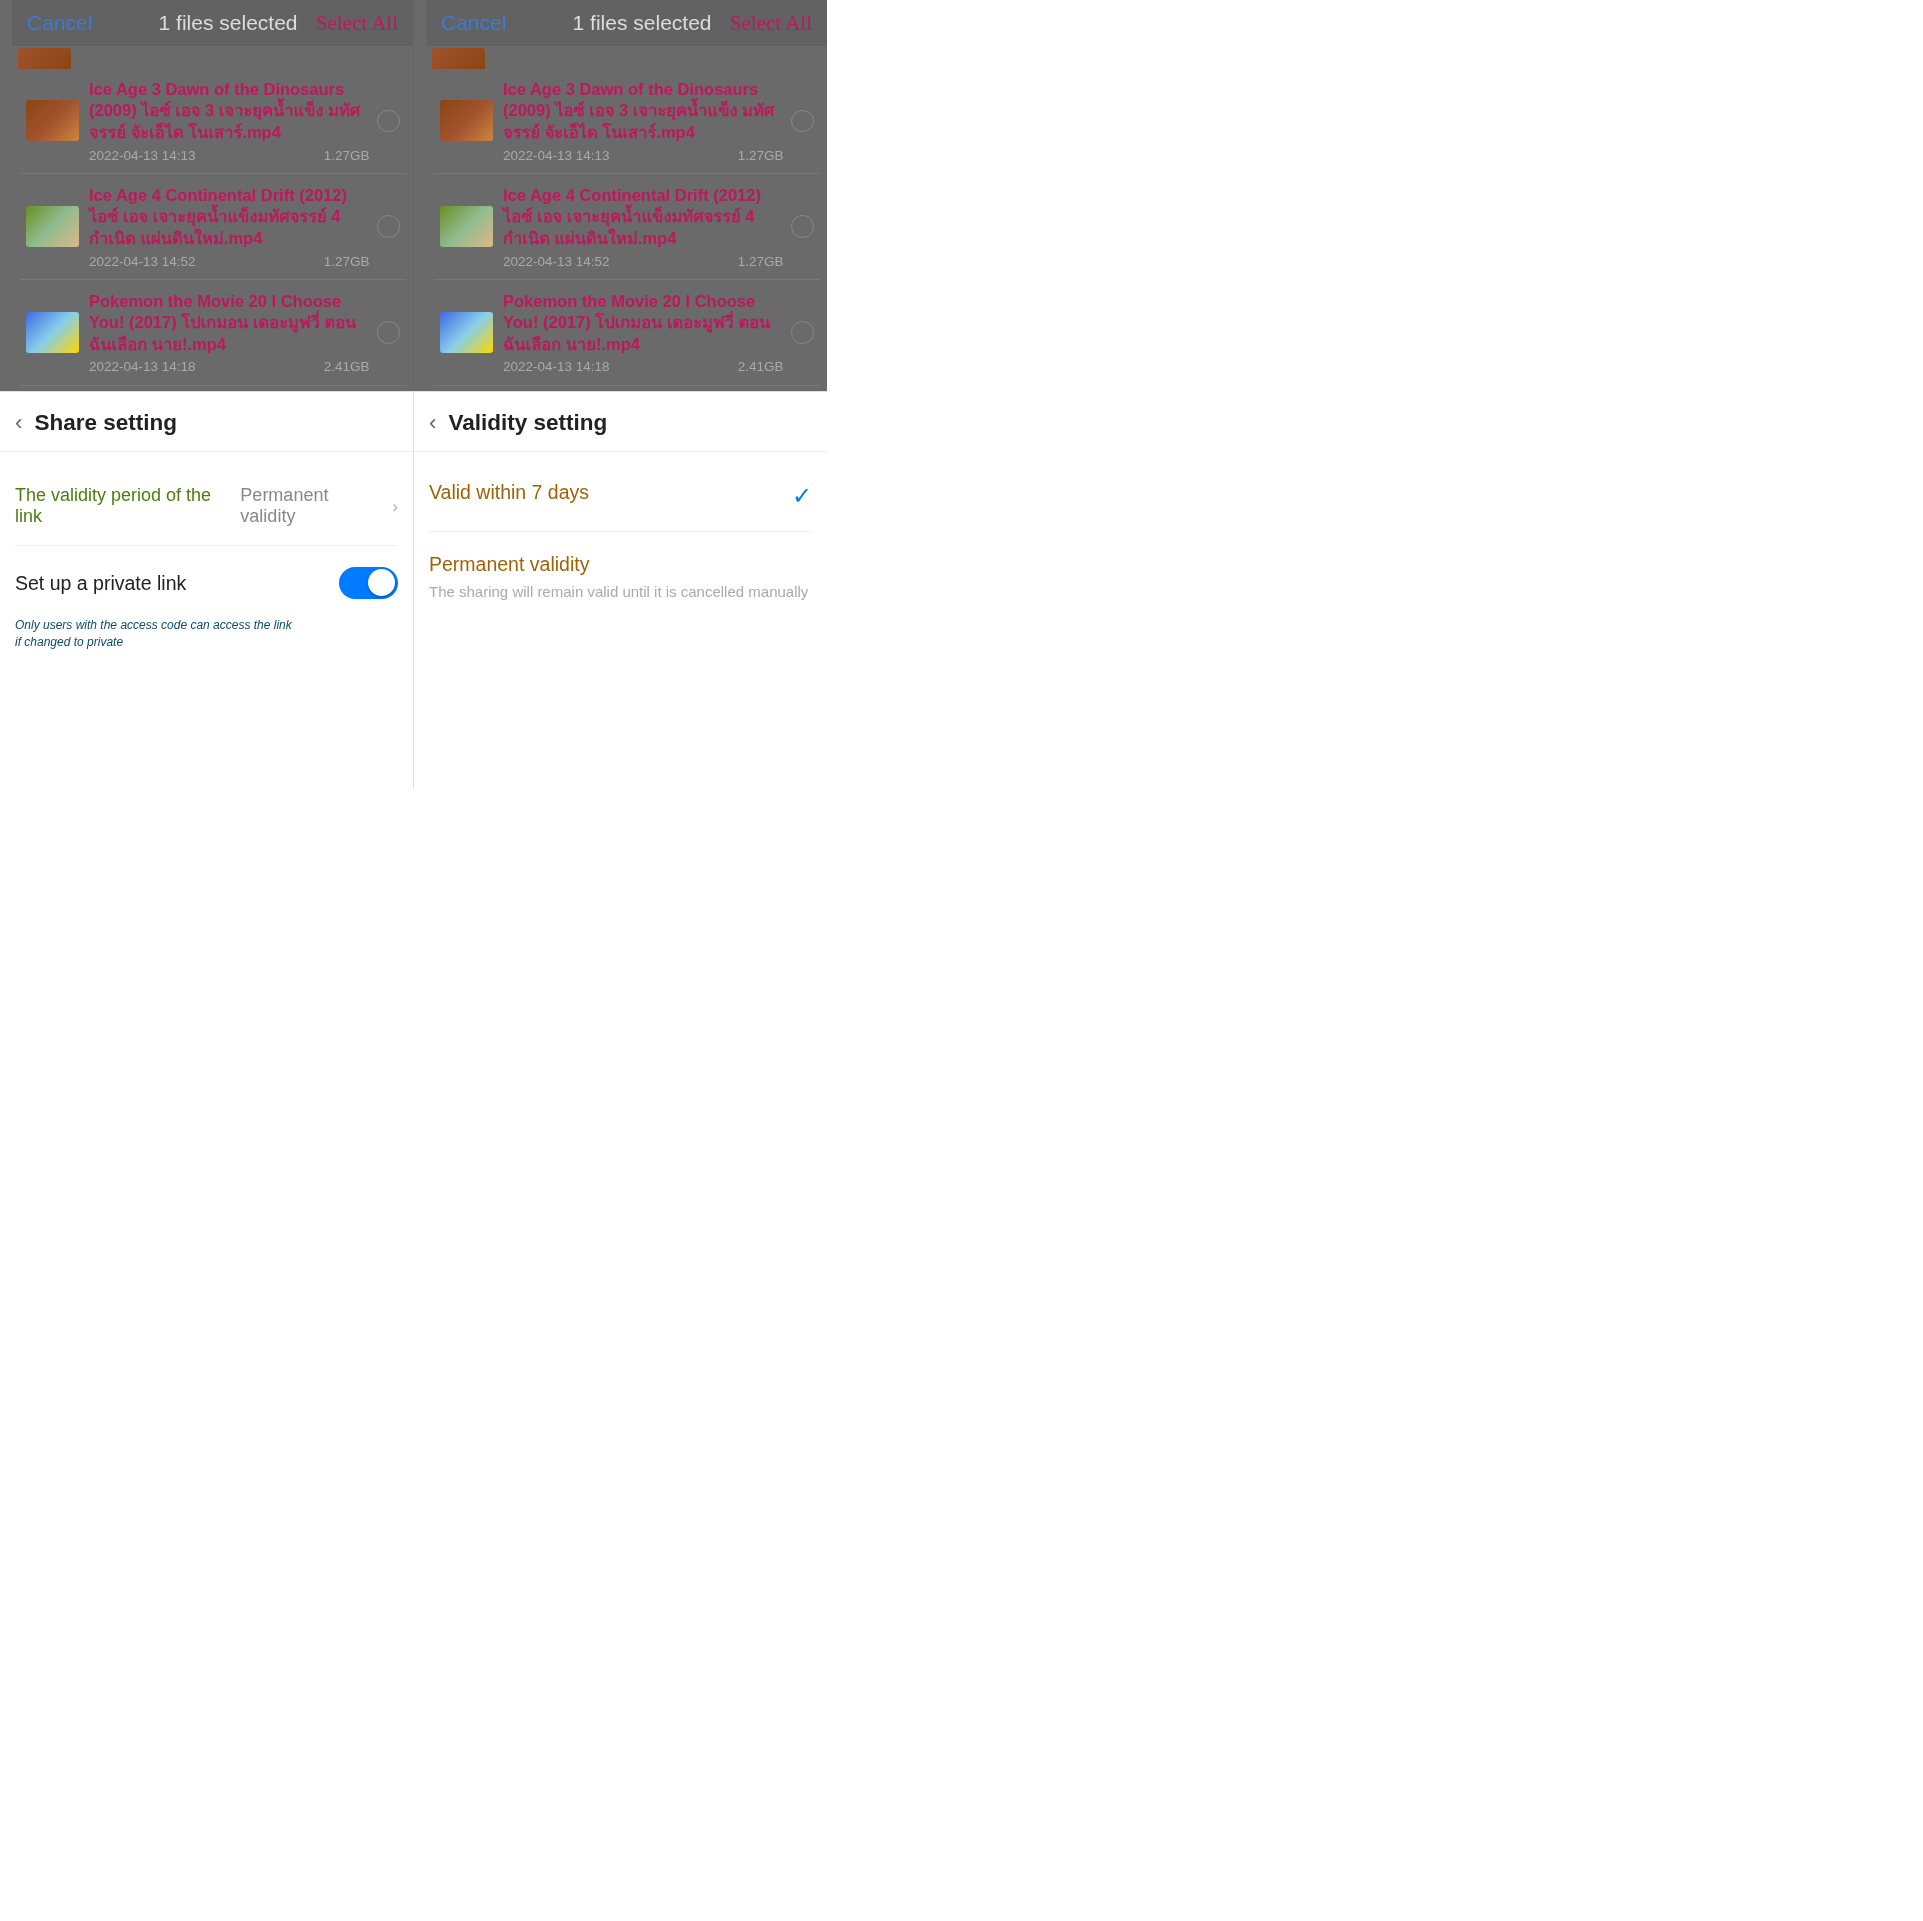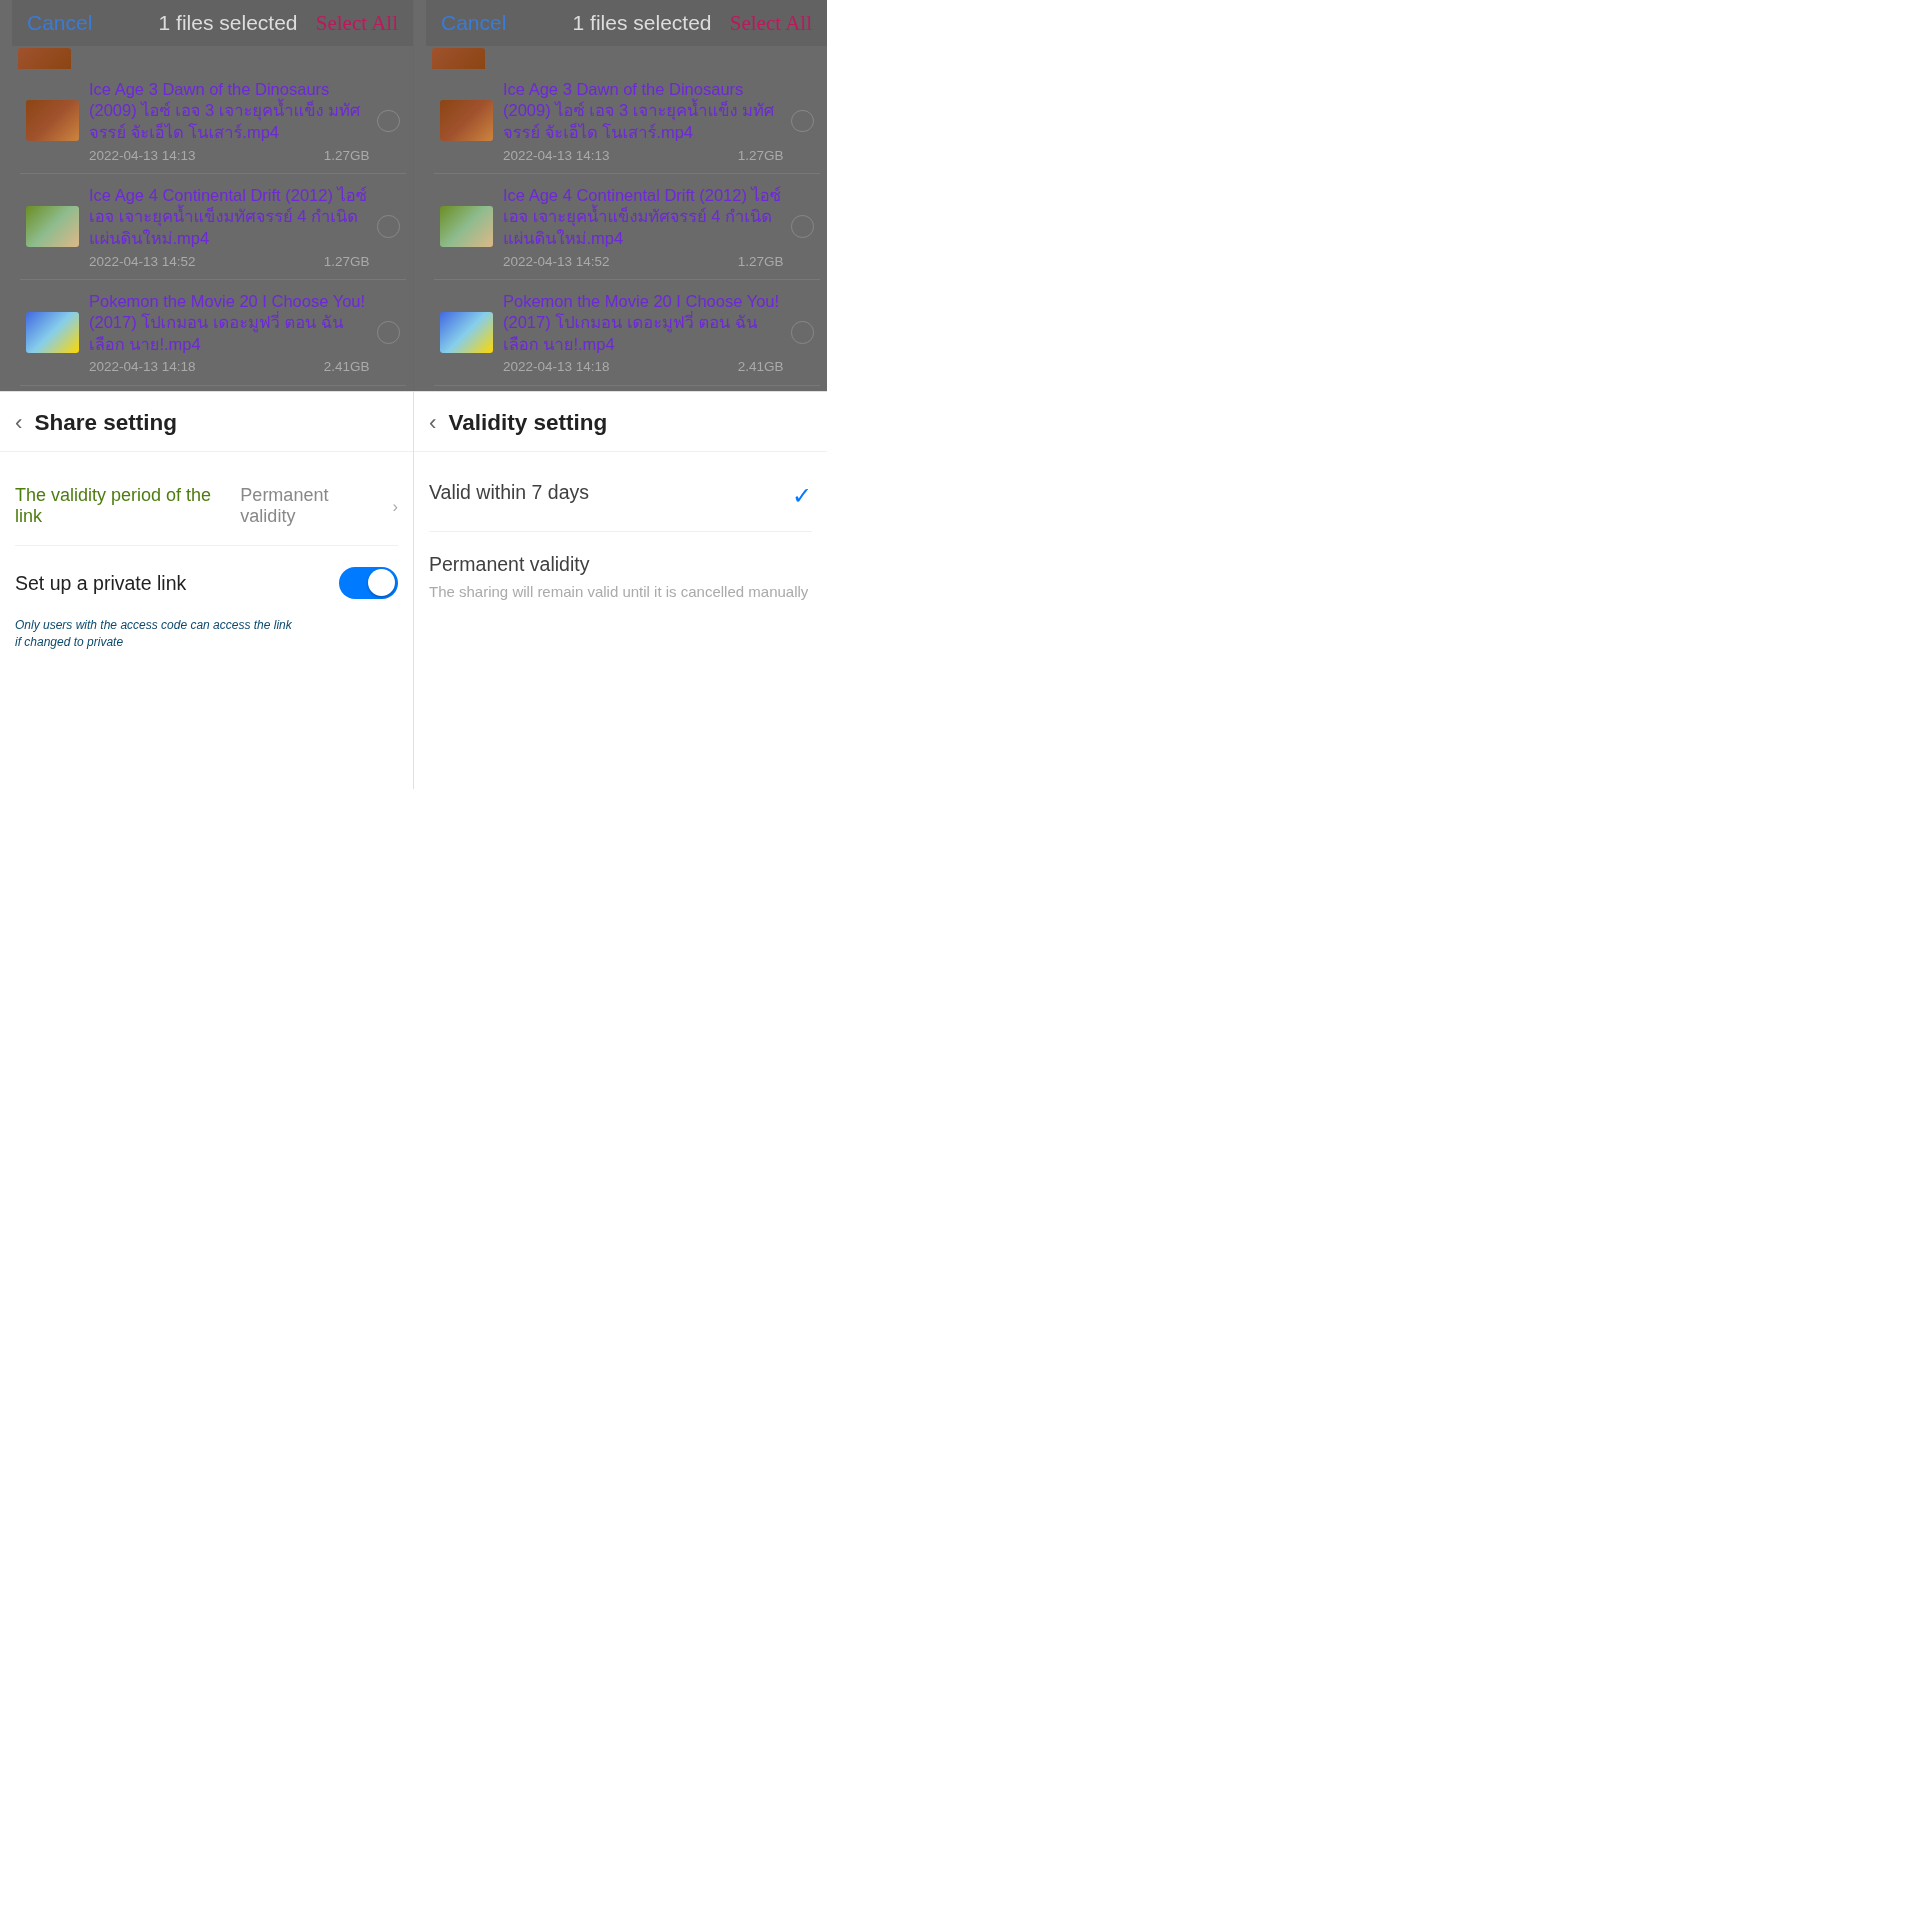--- a/index.html
+++ b/index.html
@@ -97,23 +97,23 @@
     .file-thumb-pokemon {
       background: linear-gradient(135deg, #4169E1 0%, #87CEEB 50%, #FFD700 100%);
     }
 
     .file-info {
       flex: 1;
       min-width: 0;
     }
 
     .file-name {
-      color: #6d28d9;
+      color: #be185d;
       font-size: 16.5px;
-      font-weight: 400;
+      font-weight: 700;
       line-height: 1.3;
       margin-bottom: 4.5px;
     }
 
     .file-meta {
       display: flex;
       justify-content: space-between;
       color: #aaa;
       font-size: 13.5px;
       gap: 12px;
@@ -270,21 +270,21 @@
       border-bottom: none;
     }
 
     .validity-option-text {
       flex: 1;
     }
 
     .validity-option-title {
       font-size: 19.5px;
       font-weight: 500;
-      color: #404040;
+      color: #a16207;
       margin-bottom: 4.5px;
     }
 
     .validity-option-desc {
       font-size: 15px;
       color: #aaa;
       line-height: 1.4;
     }
 
     .validity-check {

